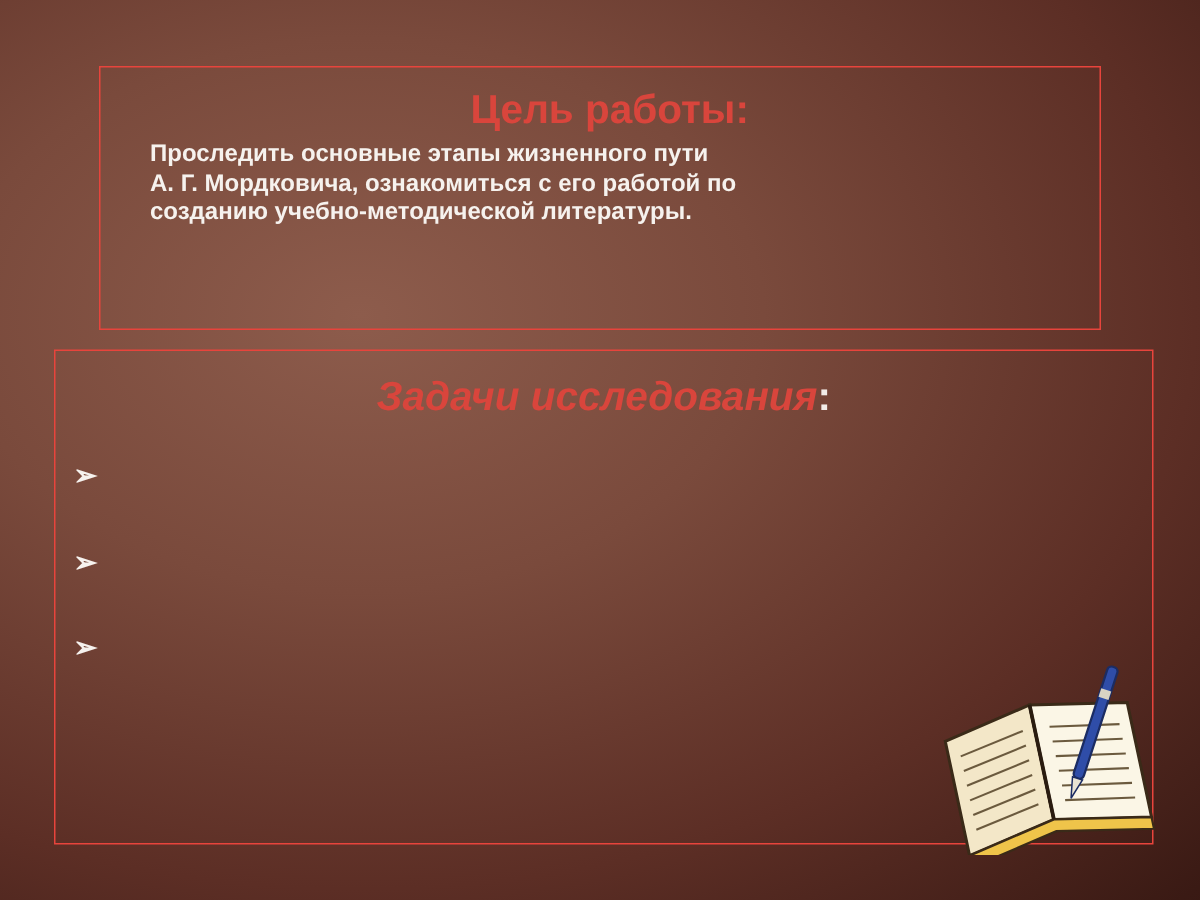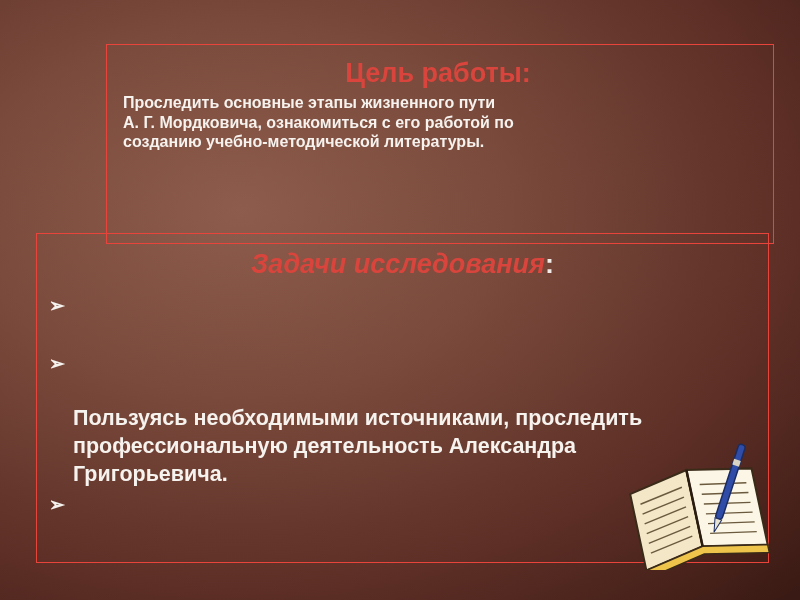--- a/index.html
+++ b/index.html
@@ -23,23 +23,22 @@
   .panel {
     position: absolute;
     border: 1px solid #e8443c;
     background: transparent;
     box-sizing: border-box;
   }
   #panel-goal {
     left: 66px;
     top: 44px;
     width: 668px;
-    height: 200px;
-    padding: 8px 10px 0 6px;
-    margin-left: 40px;
+    height: 176px;
+    padding: 8px 10px 0 23px;
   }
   #panel-tasks {
     left: 36px;
     top: 233px;
     width: 733px;
     height: 330px;
     padding: 10px 8px 0 8px;
   }
   .goal-title {
     color: #d9453c;
@@ -57,21 +56,21 @@
     padding-left: 10px;
     white-space: pre-line;
   }
   .tasks-title {
     color: #d9453c;
     font-weight: bold;
     font-style: italic;
     font-size: 27px;
     text-align: center;
     line-height: 1.1;
-    margin: 6px 0 12px 0;
+    margin: 6px 0 24px 0;
   }
   .tasks-title .colon {
     font-style: normal;
     color: #f2ece8;
   }
   .task-list {
     list-style: none;
     margin: 0;
     padding: 0;
   }
@@ -117,23 +116,20 @@
   <div class="panel" id="panel-tasks">
     <div class="tasks-title">
       <span>Задачи исследования</span><span class="colon">:</span>
     </div>
     <ul class="task-list">
       <li class="task-item">
         <span class="bullet-icon">➢</span>
       </li>
       <li class="task-item">
         <span class="bullet-icon">➢</span>
-        <span>Пользуясь необходимыми источниками, проследить
- профессиональную деятельность Александра
- Григорьевича.</span>
       </li>
       <li class="task-item">
         <span class="bullet-icon">➢</span>
         
       </li>
     </ul>
   </div>
 
   <div class="book">
     <svg viewBox="0 0 150 130" width="150" height="130" aria-hidden="true">

